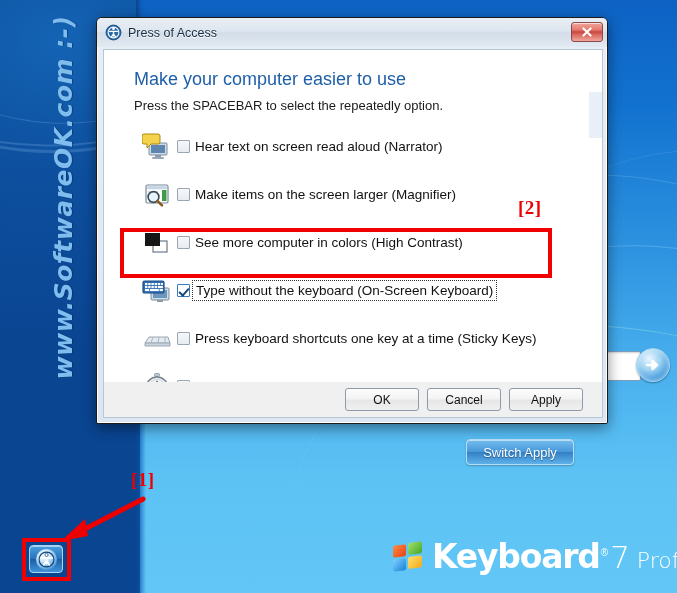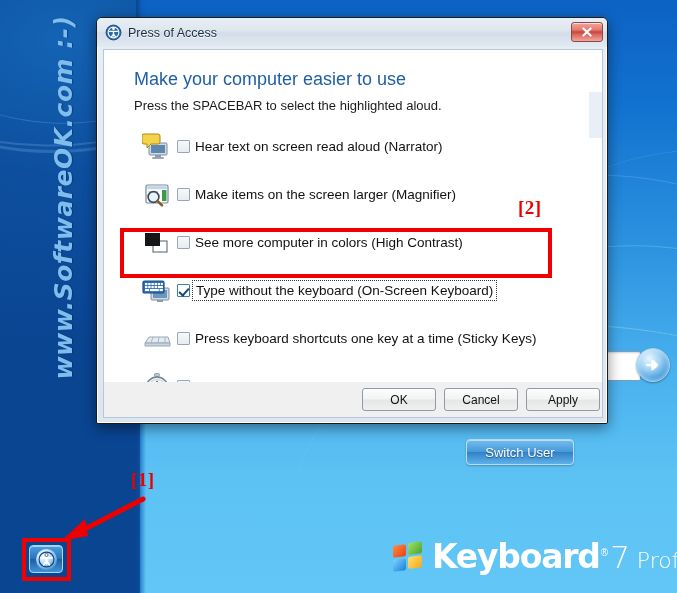--- a/index.html
+++ b/index.html
@@ -298,21 +298,21 @@
 
   .button-bar {
     position: absolute;
     left: 6px; top: 364px;
     width: 500px; height: 36px;
     background: #f0f0f0;
     border: 1px solid #b6c7d8;
     border-top: none;
     display: flex; align-items: center; justify-content: flex-end;
     gap: 8px;
-    padding-right: 2px;
+    padding-right: 19px;
   }
   .dlg-btn {
     width: 74px; height: 23px;
     border: 1px solid #8d9aa8;
     border-radius: 3px;
     background: linear-gradient(180deg, #fdfdfd 0%, #f3f3f3 48%, #e6e6e6 52%, #f0f0f0 100%);
     font-size: 12px; color: #111111;
     font-family: "Liberation Sans", sans-serif;
     display: flex; align-items: center; justify-content: center;
   }
@@ -340,21 +340,21 @@
   <div class="pw-field" title=""></div>
   <div class="go-btn">
     <span>
       <svg width="20" height="20" viewBox="0 0 20 20">
         <path d="M4 10 h8 M9.5 6 L14 10 L9.5 14 Z" fill="#ffffff" stroke="#ffffff" stroke-width="2.6" stroke-linejoin="round" stroke-linecap="round"></path>
       </svg>
     </span>
   </div>
 
   <div class="switch-user">
-    <span>Switch User</span>
+    <span>Switch Apply</span>
   </div>
 
   <div class="eoa-btn">
     <span class="eoa-ring">
       <svg width="17" height="17" viewBox="0 0 24 24">
         <circle cx="12" cy="12" r="10.5" fill="none" stroke="#10467e" stroke-width="1.6"></circle>
         <circle cx="12" cy="5.6" r="2.2" fill="#ffffff" stroke="#10467e" stroke-width="1"></circle>
         <path d="M4.2 9.6 h15.6 M12 9.6 V18 M12 13.6 L8 19.4 M12 13.6 L16 19.4" stroke="#ffffff" stroke-width="2.4" fill="none" stroke-linecap="round"></path>
       </svg>
     </span>
@@ -406,21 +406,21 @@
         </span>
       </div>
     </div>
 
     <div class="content-area">
       <div class="scroll-strip">
         <div class="scroll-thumb"></div>
       </div>
 
       <div class="heading">Make your computer easier to use</div>
-      <div class="subheading">Press the SPACEBAR to select the highlighted aloud.</div>
+      <div class="subheading">Press the SPACEBAR to select the repeatedly option.</div>
 
       <div class="option-list">
 
         <div class="option-row">
           <span class="opt-icon">
             <svg width="30" height="30" viewBox="0 0 30 30">
               <rect x="7" y="12" width="18" height="12" rx="1" fill="#cfdbe6" stroke="#7d8d9c" stroke-width="1"></rect>
               <rect x="9" y="14" width="14" height="8" fill="#5e86ae"></rect>
               <rect x="13" y="24" width="6" height="2" fill="#8b9aa8"></rect>
               <rect x="10" y="26" width="12" height="2" rx="1" fill="#9aa8b5"></rect>

